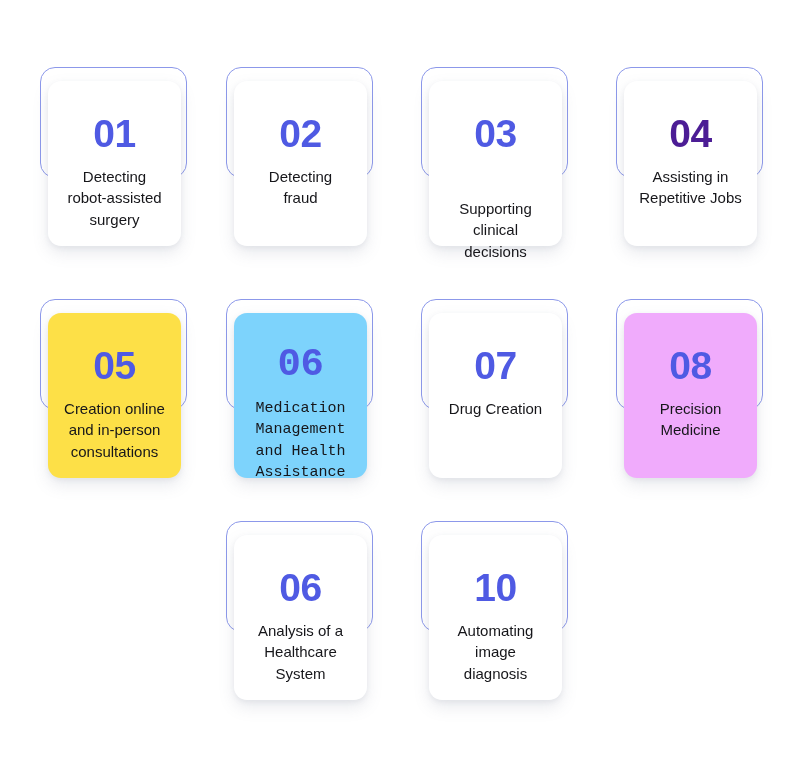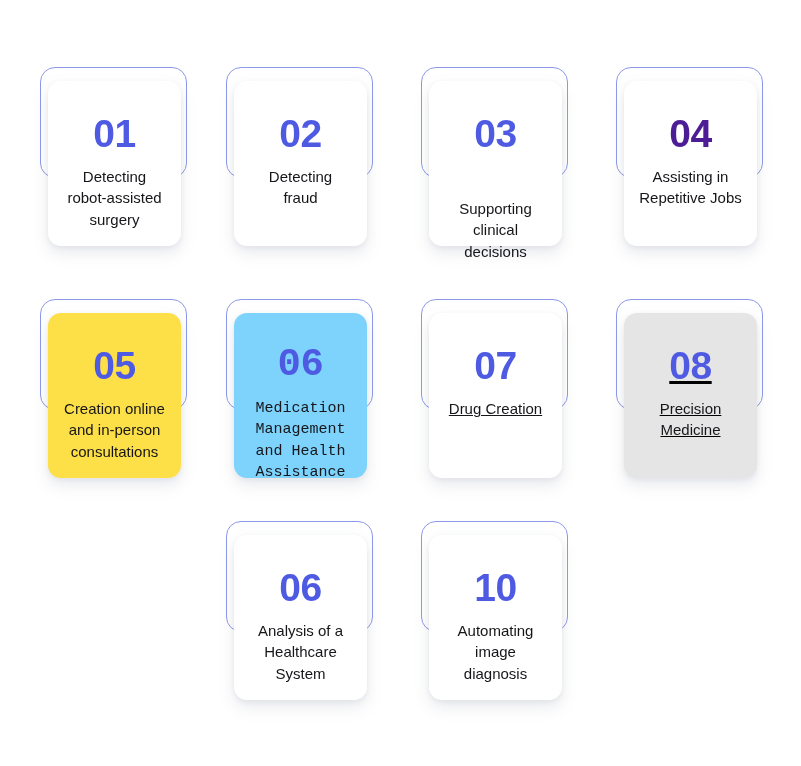--- a/index.html
+++ b/index.html
@@ -155,27 +155,27 @@
 Management
 and Health
 Assistance</div>
     </div>
   </div>
 
   <div class="card-unit row-2 col-3">
     <div class="card-outline" style="border-color: rgb(140, 152, 234);"></div>
     <div class="card-face" style="background: rgb(255, 255, 255);">
       <div class="card-number" style="color: rgb(79, 90, 227);">07</div>
-      <div class="card-label" style="color: rgb(22, 22, 26); text-decoration: underline;">Drug Creation</div>
+      <div class="card-label" style="color: rgb(22, 22, 26);">Drug Creation</div>
     </div>
   </div>
 
   <div class="card-unit row-2 col-4">
     <div class="card-outline" style="border-color: rgb(140, 152, 234);"></div>
-    <div class="card-face" style="background: #e5e5e5; text-decoration: underline;">
+    <div class="card-face" style="background: #f0abfc;">
       <div class="card-number" style="color: rgb(79, 90, 227);">08</div>
       <div class="card-label" style="color: rgb(22, 22, 26);">Precision
 Medicine</div>
     </div>
   </div>
 
   <div class="card-unit row-3 col-2">
     <div class="card-outline" style="border-color: rgb(140, 152, 234);"></div>
     <div class="card-face" style="background: rgb(255, 255, 255);">
       <div class="card-number" style="color: rgb(79, 90, 227);">06</div>

